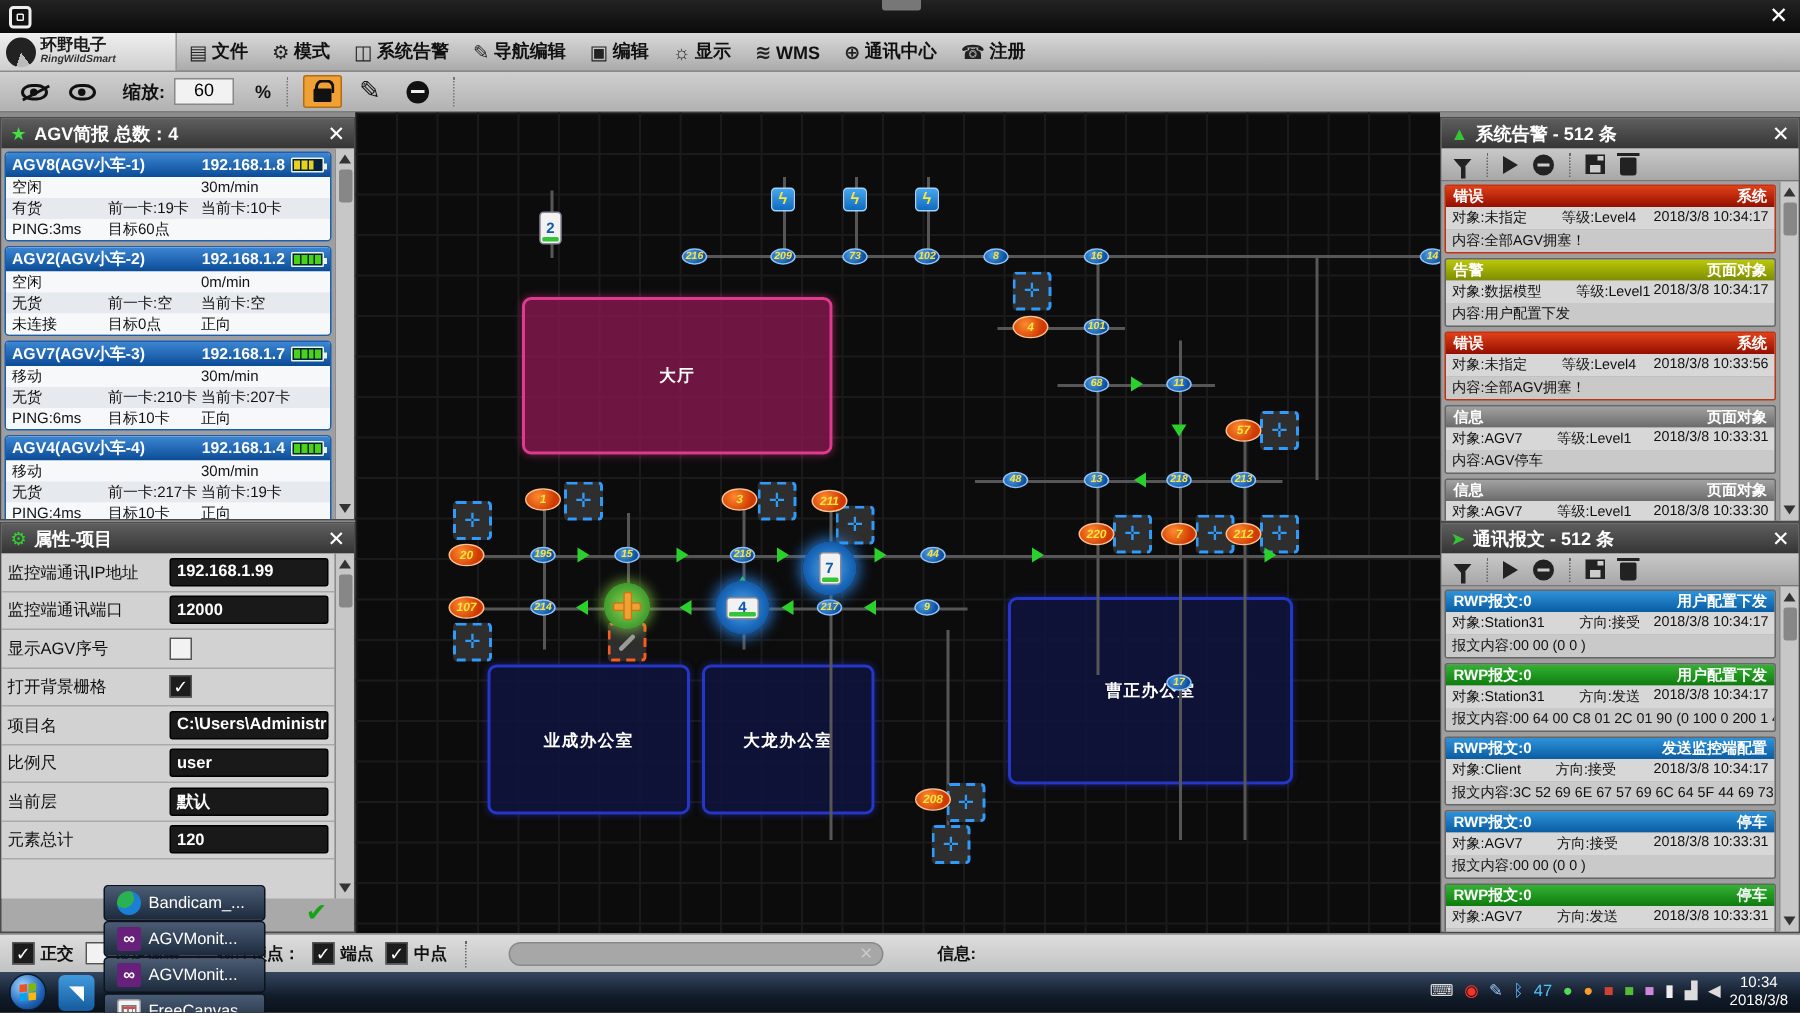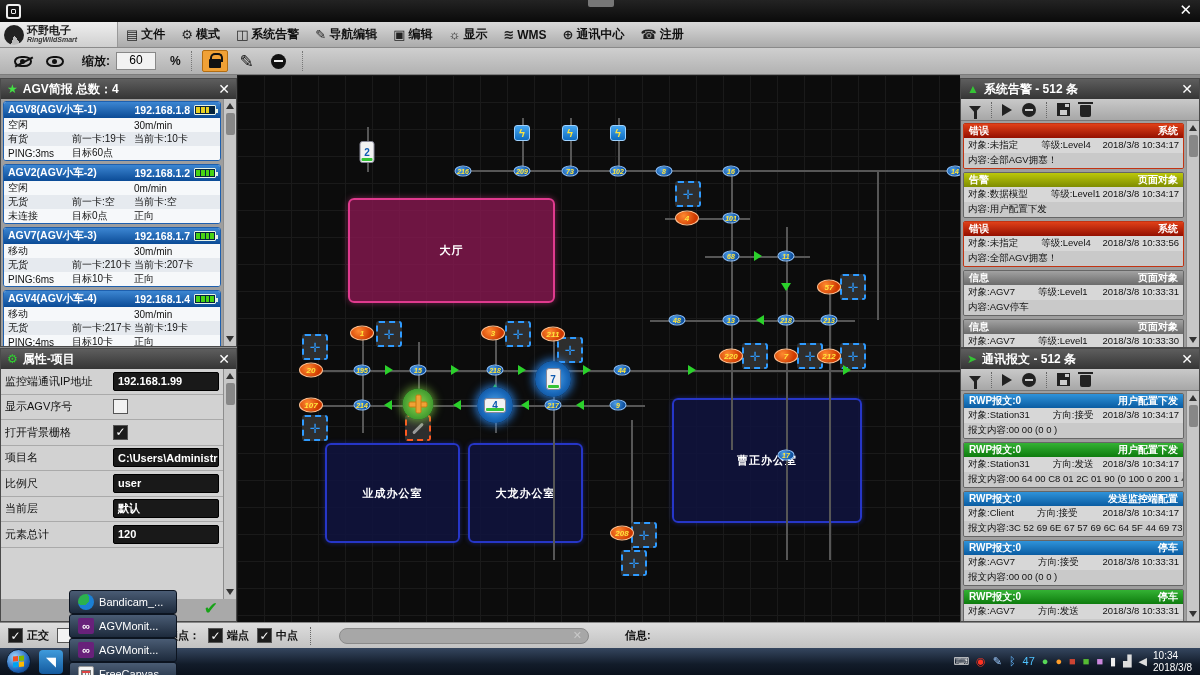--- a/index.html
+++ b/index.html
@@ -190,21 +190,21 @@
   .tico { width:16px; height:16px; border-radius:2px; display:flex; align-items:center; justify-content:center; font-size:9px; font-weight:bold; color:#fff; flex:0 0 16px; }
   .tico.bandicam-doc { border-radius:50%; background:radial-gradient(circle at 30% 30%, #2bb14f 0 40%, #1b7fd4 41%); }
   .tico.vs { background:#68217a; font-size:11px; }
   .tico.sheet { background:#f4f4f4; color:#333; border:1px solid #999; }
   .tico.sheet i { width:10px; height:8px; background:linear-gradient(#d44 0 2px, transparent 2px), repeating-linear-gradient(90deg,#888 0 1px,transparent 1px 3px); border:1px solid #777; display:block; }
   .tico.pc { background:#1848a0; border:1px solid #6fa0ff; color:#fff; font-size:8px; }
   .tico.rec { border-radius:50%; background:#1a1a1a; border:2px solid #555; }
   .tico.rec i { width:8px; height:8px; border-radius:50%; background:#e81b0c; display:block; }
   #tray { margin-left:auto; display:flex; align-items:center; gap:7px; padding-right:6px; }
   #tray .tricon { font-size:11px; line-height:1; }
-  #clock { color:#fff; font-size:10px; text-align:left; line-height:12px; padding-right:8px; white-space:nowrap; }
+  #clock { color:#fff; font-size:10px; text-align:center; line-height:12px; padding-right:8px; white-space:nowrap; }
 </style>
 </head>
 <body>
 
 <div id="app">
 
   <div id="titlebar">
     <span class="chip"></span>
     <span class="mindash"></span>
     <span class="close">✕</span>
@@ -407,20 +407,24 @@
   <div class="panel" id="prop-panel">
     <div class="phead">
       <span class="hicon" style="color:#2fd42f;">⚙</span>
       <span>属性-项目</span>
       <span class="px">✕</span>
     </div>
     <div id="prop-list">
         <div class="prow">
           <span class="plabel">监控端通讯IP地址</span>
           <span class="pinput">192.168.1.99</span>
+        </div>
+        <div class="prow">
+          <span class="plabel">监控端通讯端口</span>
+          <span class="pinput">12000</span>
         </div>
         <div class="prow">
           <span class="plabel">显示AGV序号</span>
           <span class="cb"></span>
         </div>
         <div class="prow">
           <span class="plabel">打开背景栅格</span>
           <span class="cb on">✓</span>
         </div>
         <div class="prow">

